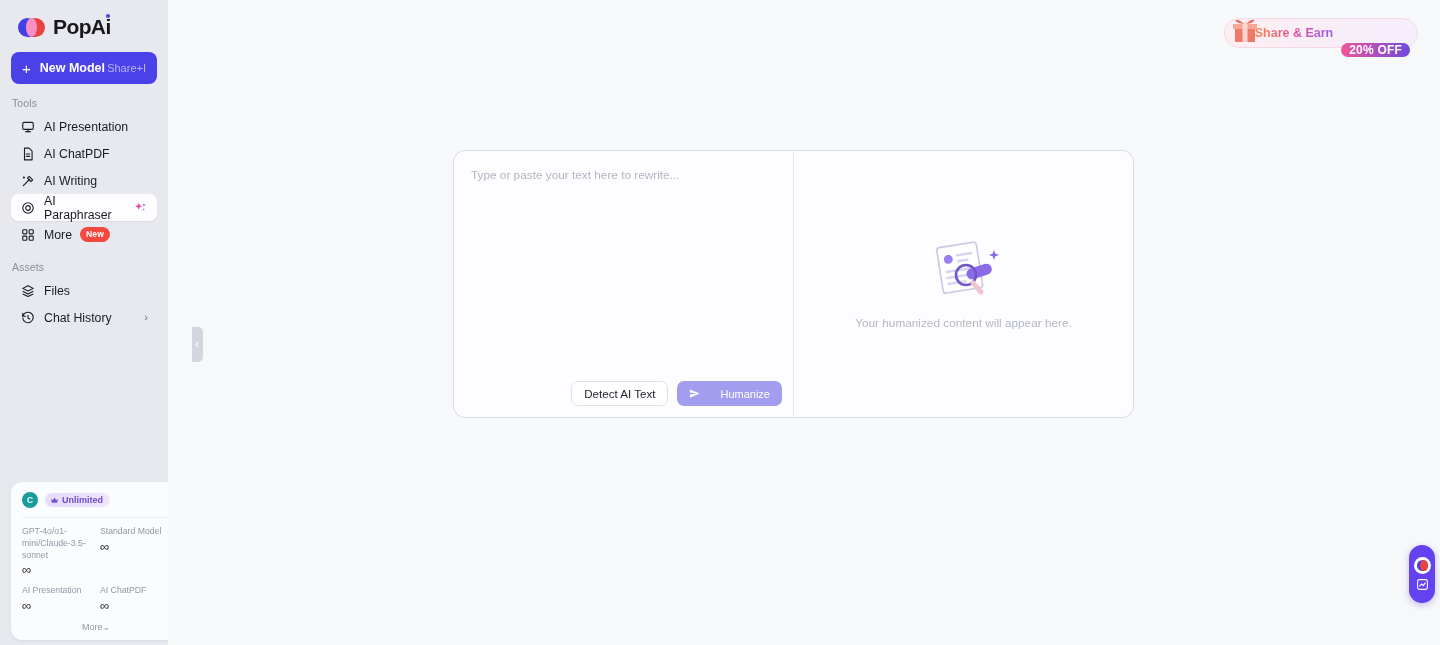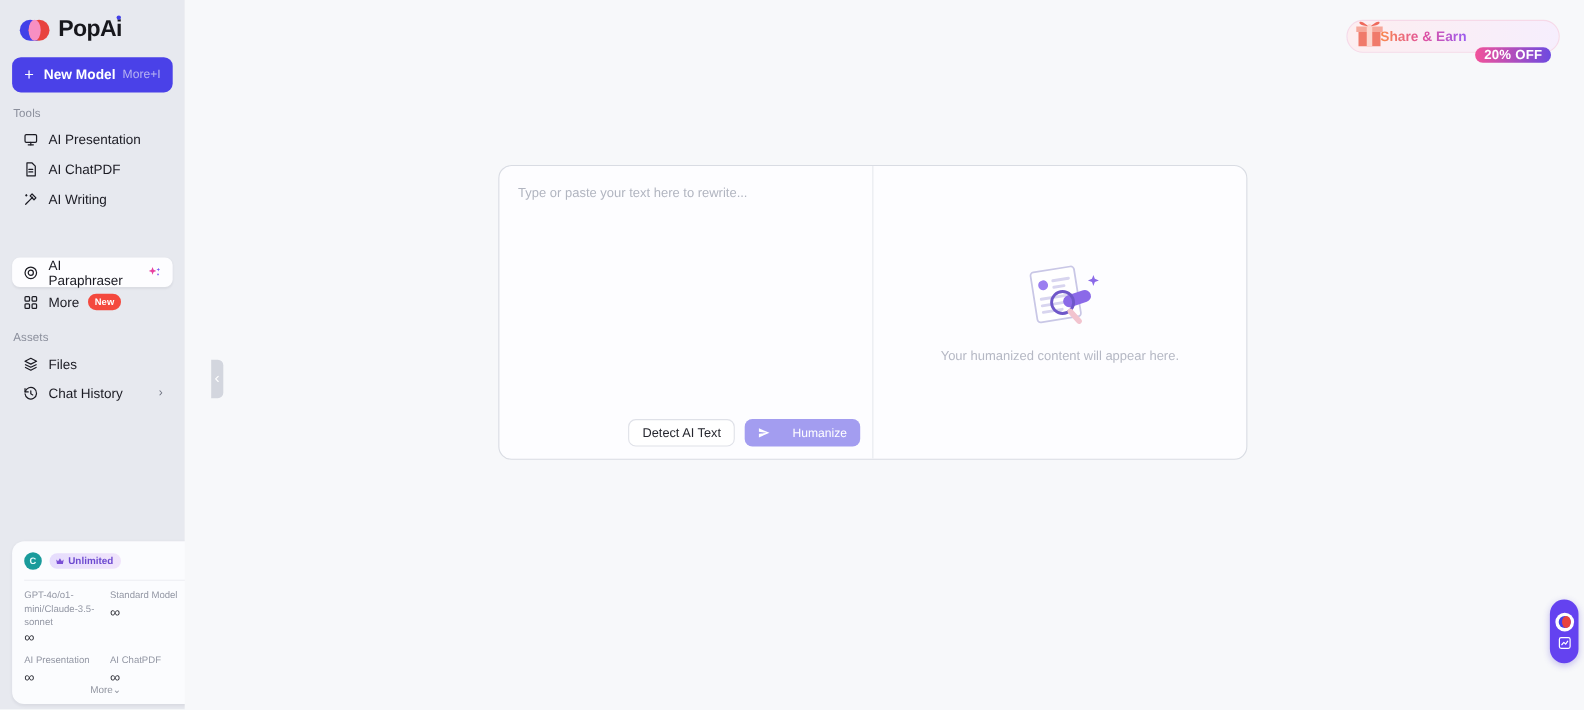--- a/index.html
+++ b/index.html
@@ -56,21 +56,21 @@
 
   .sect-label {
     font-size: 10.5px; color: #8b8f9c; padding: 13px 0 4px 12px; letter-spacing: .1px;
   }
 
   .nav-item {
     display: flex; align-items: center; height: 27px;
     margin: 0 11px; padding: 0 9px; border-radius: 7px;
     cursor: pointer; position: relative;
   }
-  .nav-item.active { background: #fdfdff; box-shadow: 0 1px 2px rgba(20,20,40,.06); margin-top: 40px; }
+  .nav-item.active { background: #fdfdff; box-shadow: 0 1px 2px rgba(20,20,40,.06); }
   .nav-item .ico {
     width: 15px; height: 15px; flex: none;
     display: flex; align-items: center; justify-content: center; color: #1b1b23;
   }
   .nav-item .ico svg { width: 14px; height: 14px; display: block; }
   .nav-item .nm { font-size: 12.3px; color: #1b1b23; margin-left: 9px; font-weight: 500; }
   .sparkle { margin-left: 7px; width: 15px; height: 14px; display: block; }
   .badge-new {
     margin-left: 8px; background: #f4493e; color: #fff;
     font-size: 8.5px; font-weight: 700; border-radius: 8px;
@@ -98,21 +98,21 @@
     border-radius: 9px; padding: 2px 7px 2px 5px;
   }
   .unl-badge .crown { width: 9px; height: 9px; display: block; }
   .unl-badge .ut { font-size: 9px; font-weight: 700; color: #6d4ad0; }
   .quota-div { height: 1px; background: #edeef3; margin: 9px 0 8px 0; }
   .quota-grid { display: grid; grid-template-columns: 1fr 1fr; gap: 9px 8px; }
   .q-name { font-size: 8.7px; color: #9397a4; line-height: 1.35; }
   .q-val { font-size: 13px; color: #2a2b33; margin-top: 2px; line-height: 1; font-weight: 400;}
   .q-more {
     text-align: center; font-size: 9px; color: #90949f;
-    margin-top: 0; cursor: pointer;
+    margin-top: 10px; cursor: pointer;
   }
 
   
   .collapse {
     position: absolute; left: 192px; top: 327px;
     width: 11px; height: 35px;
     background: #d3d6de; border-radius: 0 5px 5px 0;
     display: flex; align-items: center; justify-content: center;
     cursor: pointer; z-index: 5;
   }
@@ -219,21 +219,21 @@
           <span class="c3"></span>
       </span>
       <span class="logo-text">
         <span>PopAi</span><span class="logo-dot"></span>
       </span>
     </div>
 
     <div class="new-chat">
       <span class="plus">+</span>
       <span class="nc-label">New Model</span>
-      <span class="nc-kbd">More+I</span>
+      <span class="nc-kbd">Share+I</span>
     </div>
 
     <div class="sect-label">Tools</div>
 
     <div class="nav-item">
       <span class="ico">
         <svg viewBox="0 0 24 24" fill="none" stroke="currentColor" stroke-width="1.9" stroke-linecap="round" stroke-linejoin="round">
           <rect x="3" y="4" width="18" height="12" rx="2"></rect>
             <path d="M12 16v4"></path>
             <path d="M8 20h8"></path>

